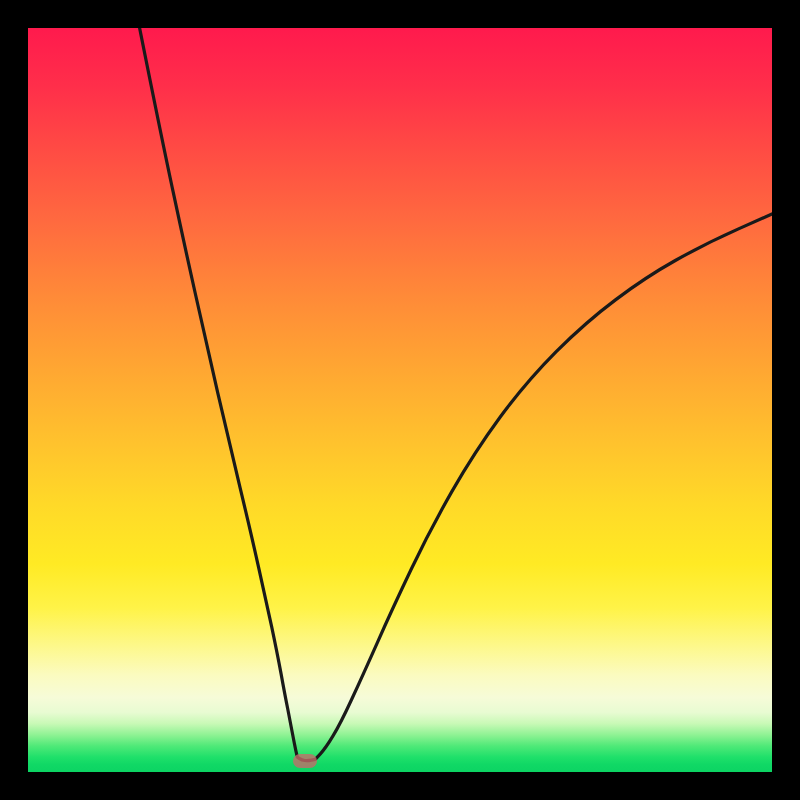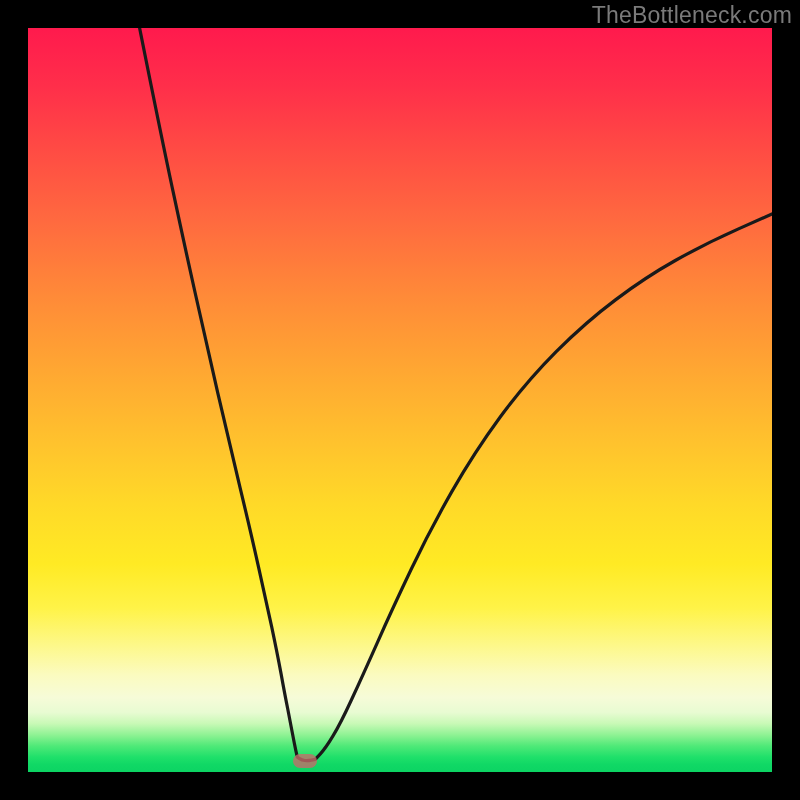--- a/index.html
+++ b/index.html
@@ -76,21 +76,20 @@
     font-size: 23px;
     letter-spacing: 0.2px;
     font-weight: 400;
   }
 </style>
 </head>
 <body>
 
 <div class="frame">
 
-  <div class="watermark">TheBottleneck.com</div>
 
   <div class="plot">
     <div class="gradient"></div>
 
     <svg class="curve" viewBox="0 0 744 744" preserveAspectRatio="none">
       <path fill="none" stroke="#1a1a1a" stroke-width="3.2" stroke-linecap="round" stroke-linejoin="round" d="M 111.6 0.0 Q 133.9 111.6 145.1 163.7 Q 156.2 215.8 167.4 266.0 Q 178.6 316.2 189.7 364.6 Q 200.9 412.9 212.0 459.4 Q 223.2 505.9 230.6 539.4 Q 238.1 572.9 243.7 598.9 Q 249.2 625.0 253.0 645.4 Q 256.7 665.9 259.7 680.8 Q 262.6 695.6 264.5 705.7 Q 266.4 715.7 267.8 722.4 Q 269.3 729.1 269.3 729.1 Q 269.3 729.1 271.6 730.6 Q 273.8 732.1 276.8 732.5 Q 279.7 732.8 283.5 732.1 Q 287.2 731.4 287.2 731.4 Q 287.2 731.4 292.4 725.8 Q 297.6 720.2 305.0 707.9 Q 312.5 695.6 323.6 671.5 Q 334.8 647.3 349.7 613.8 Q 364.6 580.3 383.2 541.3 Q 401.8 502.2 424.1 463.1 Q 446.4 424.1 472.4 388.7 Q 498.5 353.4 528.2 323.6 Q 558.0 293.9 587.8 271.6 Q 617.5 249.2 647.3 232.5 Q 677.0 215.8 710.5 200.9 L 744.0 186.0"></path>
     </svg>
 
     <div class="marker" style="left: 276.768px; top: 732.84px; background: rgb(198, 106, 106);"></div>
   </div>

